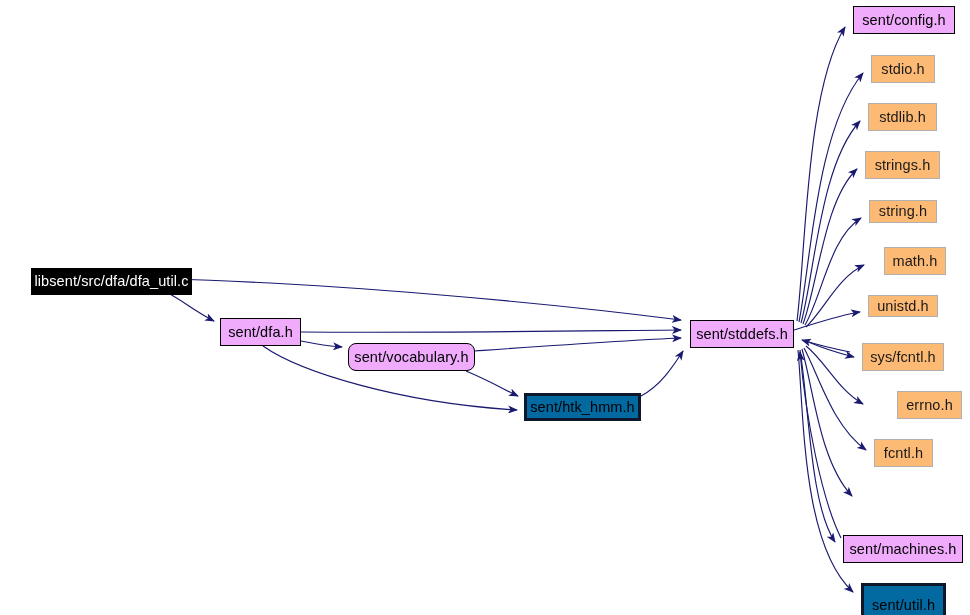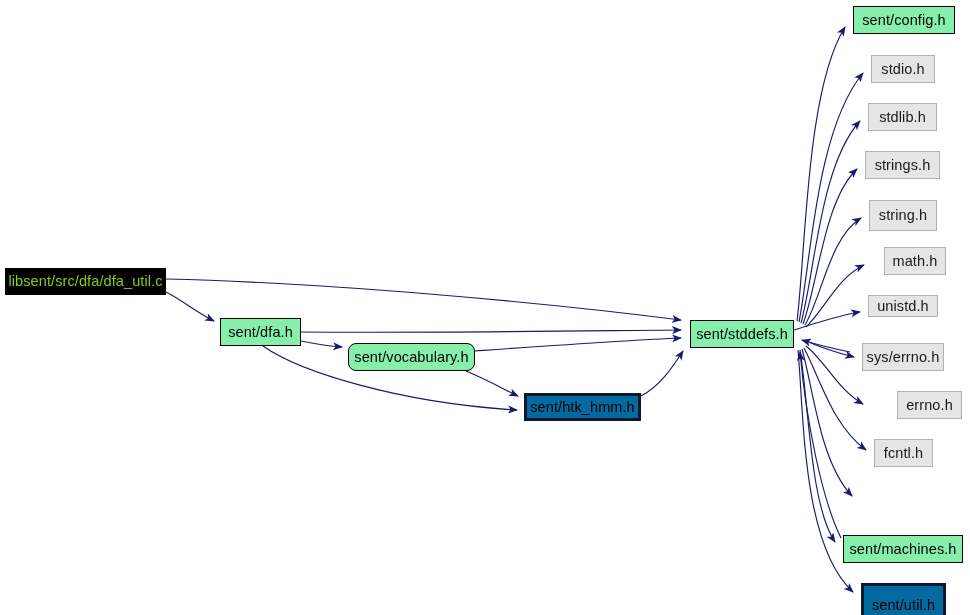--- a/index.html
+++ b/index.html
@@ -29,38 +29,39 @@
     display: flex;
     align-items: center;
     justify-content: center;
     font-size: 14.5px;
     line-height: 1;
     white-space: nowrap;
     letter-spacing: 0.1px;
     z-index: 5;
   }
   .node.sys {
-    background: #e5e5e5;
+    background: #fdba74;
     border: 1px solid #b0b0b0;
     color: #1a1a1a;
   }
   .node.proj {
-    background: #86efac;
+    background: #f0abfc;
     border: 1px solid #000000;
     color: #000000;
   }
   .node.hl {
     background: #0369a1;
     border: 3px solid #0f172a;
     color: #000000;
   }
   .node.root {
     background: #000000;
     border: 1px solid #000000;
-    color: #84cc16;
+    color: #ffffff;
+    margin-left: 26px;
   }
 </style>
 </head>
 <body>
 
 <div id="graph">
 
   <svg id="edges" viewBox="0 0 970 615" xmlns="http://www.w3.org/2000/svg">
     <defs>
       <marker id="ah" markerWidth="10" markerHeight="8" refX="9" refY="4" orient="auto" markerUnits="userSpaceOnUse">
@@ -137,34 +138,34 @@
   </div>
 
   <div class="node sys" style="left:868px; top:103px; width:69px; height:28px;">
     <span>stdlib.h</span>
   </div>
 
   <div class="node sys" style="left:865px; top:151px; width:75px; height:28px;">
     <span>strings.h</span>
   </div>
 
-  <div class="node sys" style="left:869px; top:200px; width:68px; height:31px;">
+  <div class="node sys" style="left:869px; top:200px; width:68px; height:23px;">
     <span>string.h</span>
   </div>
 
   <div class="node sys" style="left:872px; top:247px; width:62px; height:28px;margin-left:12px;">
     <span>math.h</span>
   </div>
 
   <div class="node sys" style="left:868px; top:295px; width:70px; height:22px;">
     <span>unistd.h</span>
   </div>
 
   <div class="node sys" style="left:862px; top:343px; width:82px; height:28px;">
-    <span>sys/errno.h</span>
+    <span>sys/fcntl.h</span>
   </div>
 
   <div class="node sys" style="left:871px; top:391px; width:65px; height:28px;margin-left:26px;">
     <span>errno.h</span>
   </div>
 
   <div class="node sys" style="left:874px; top:439px; width:59px; height:28px;">
     <span>fcntl.h</span>
   </div>
 

